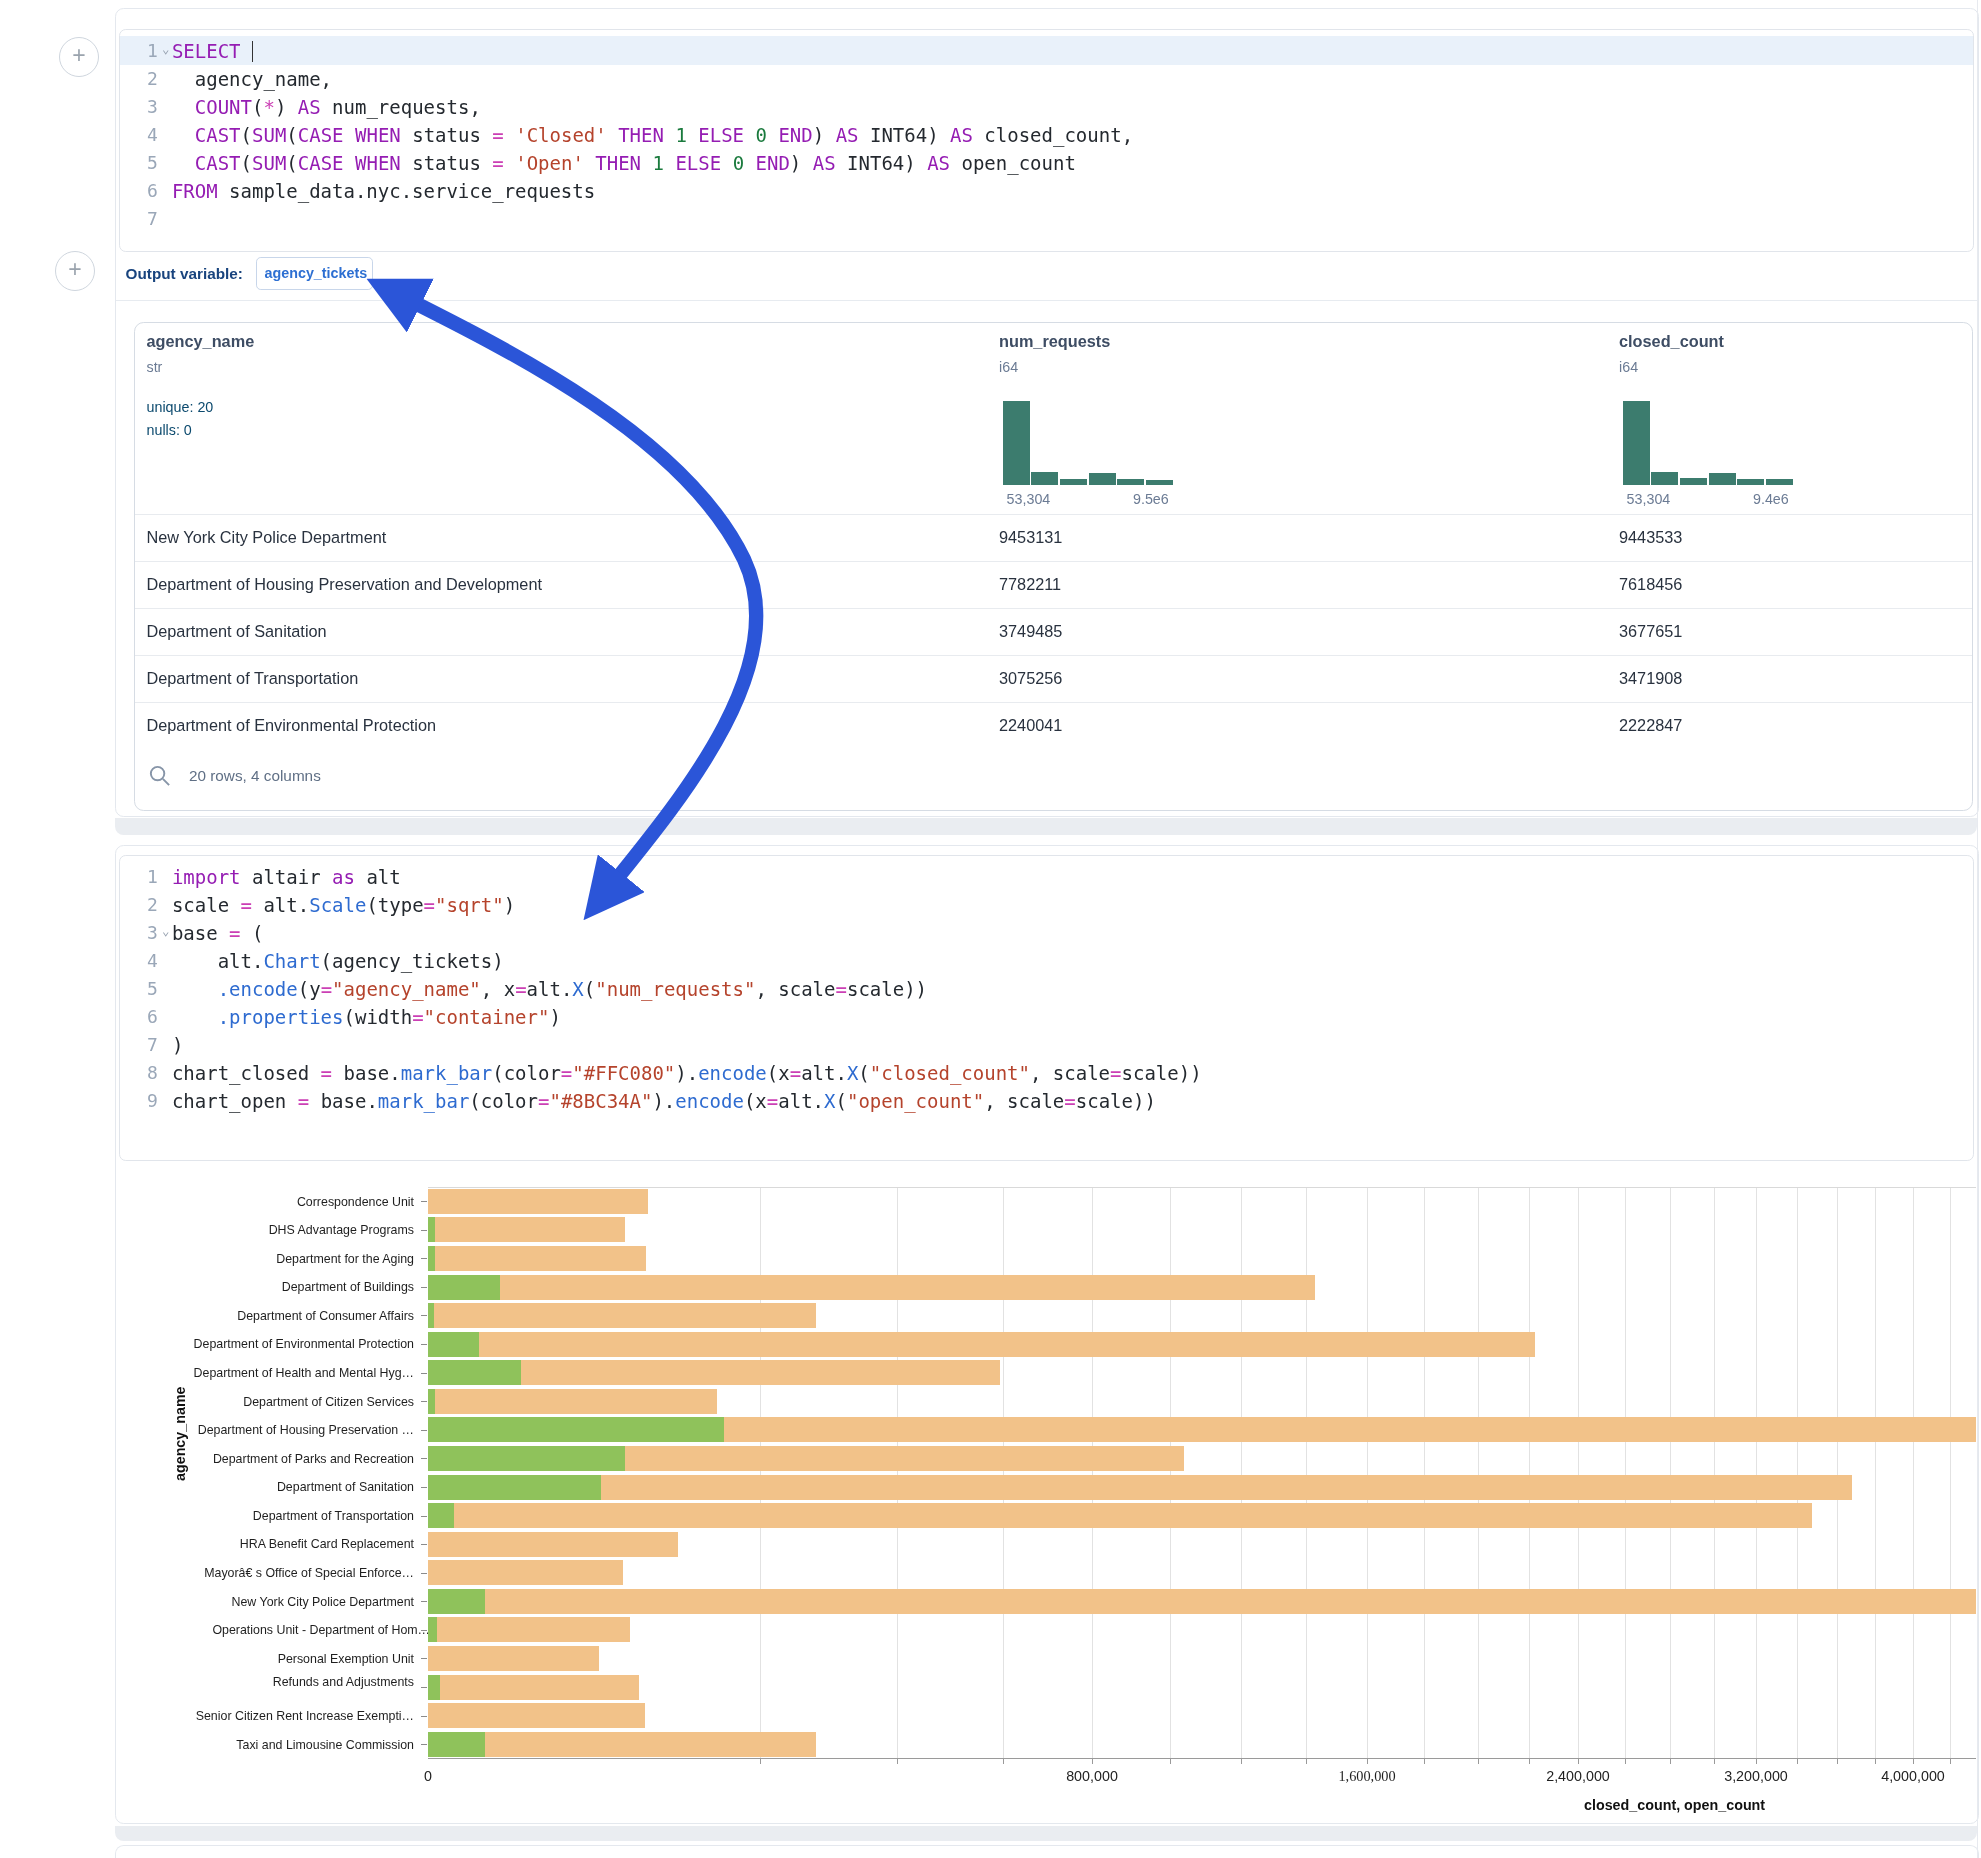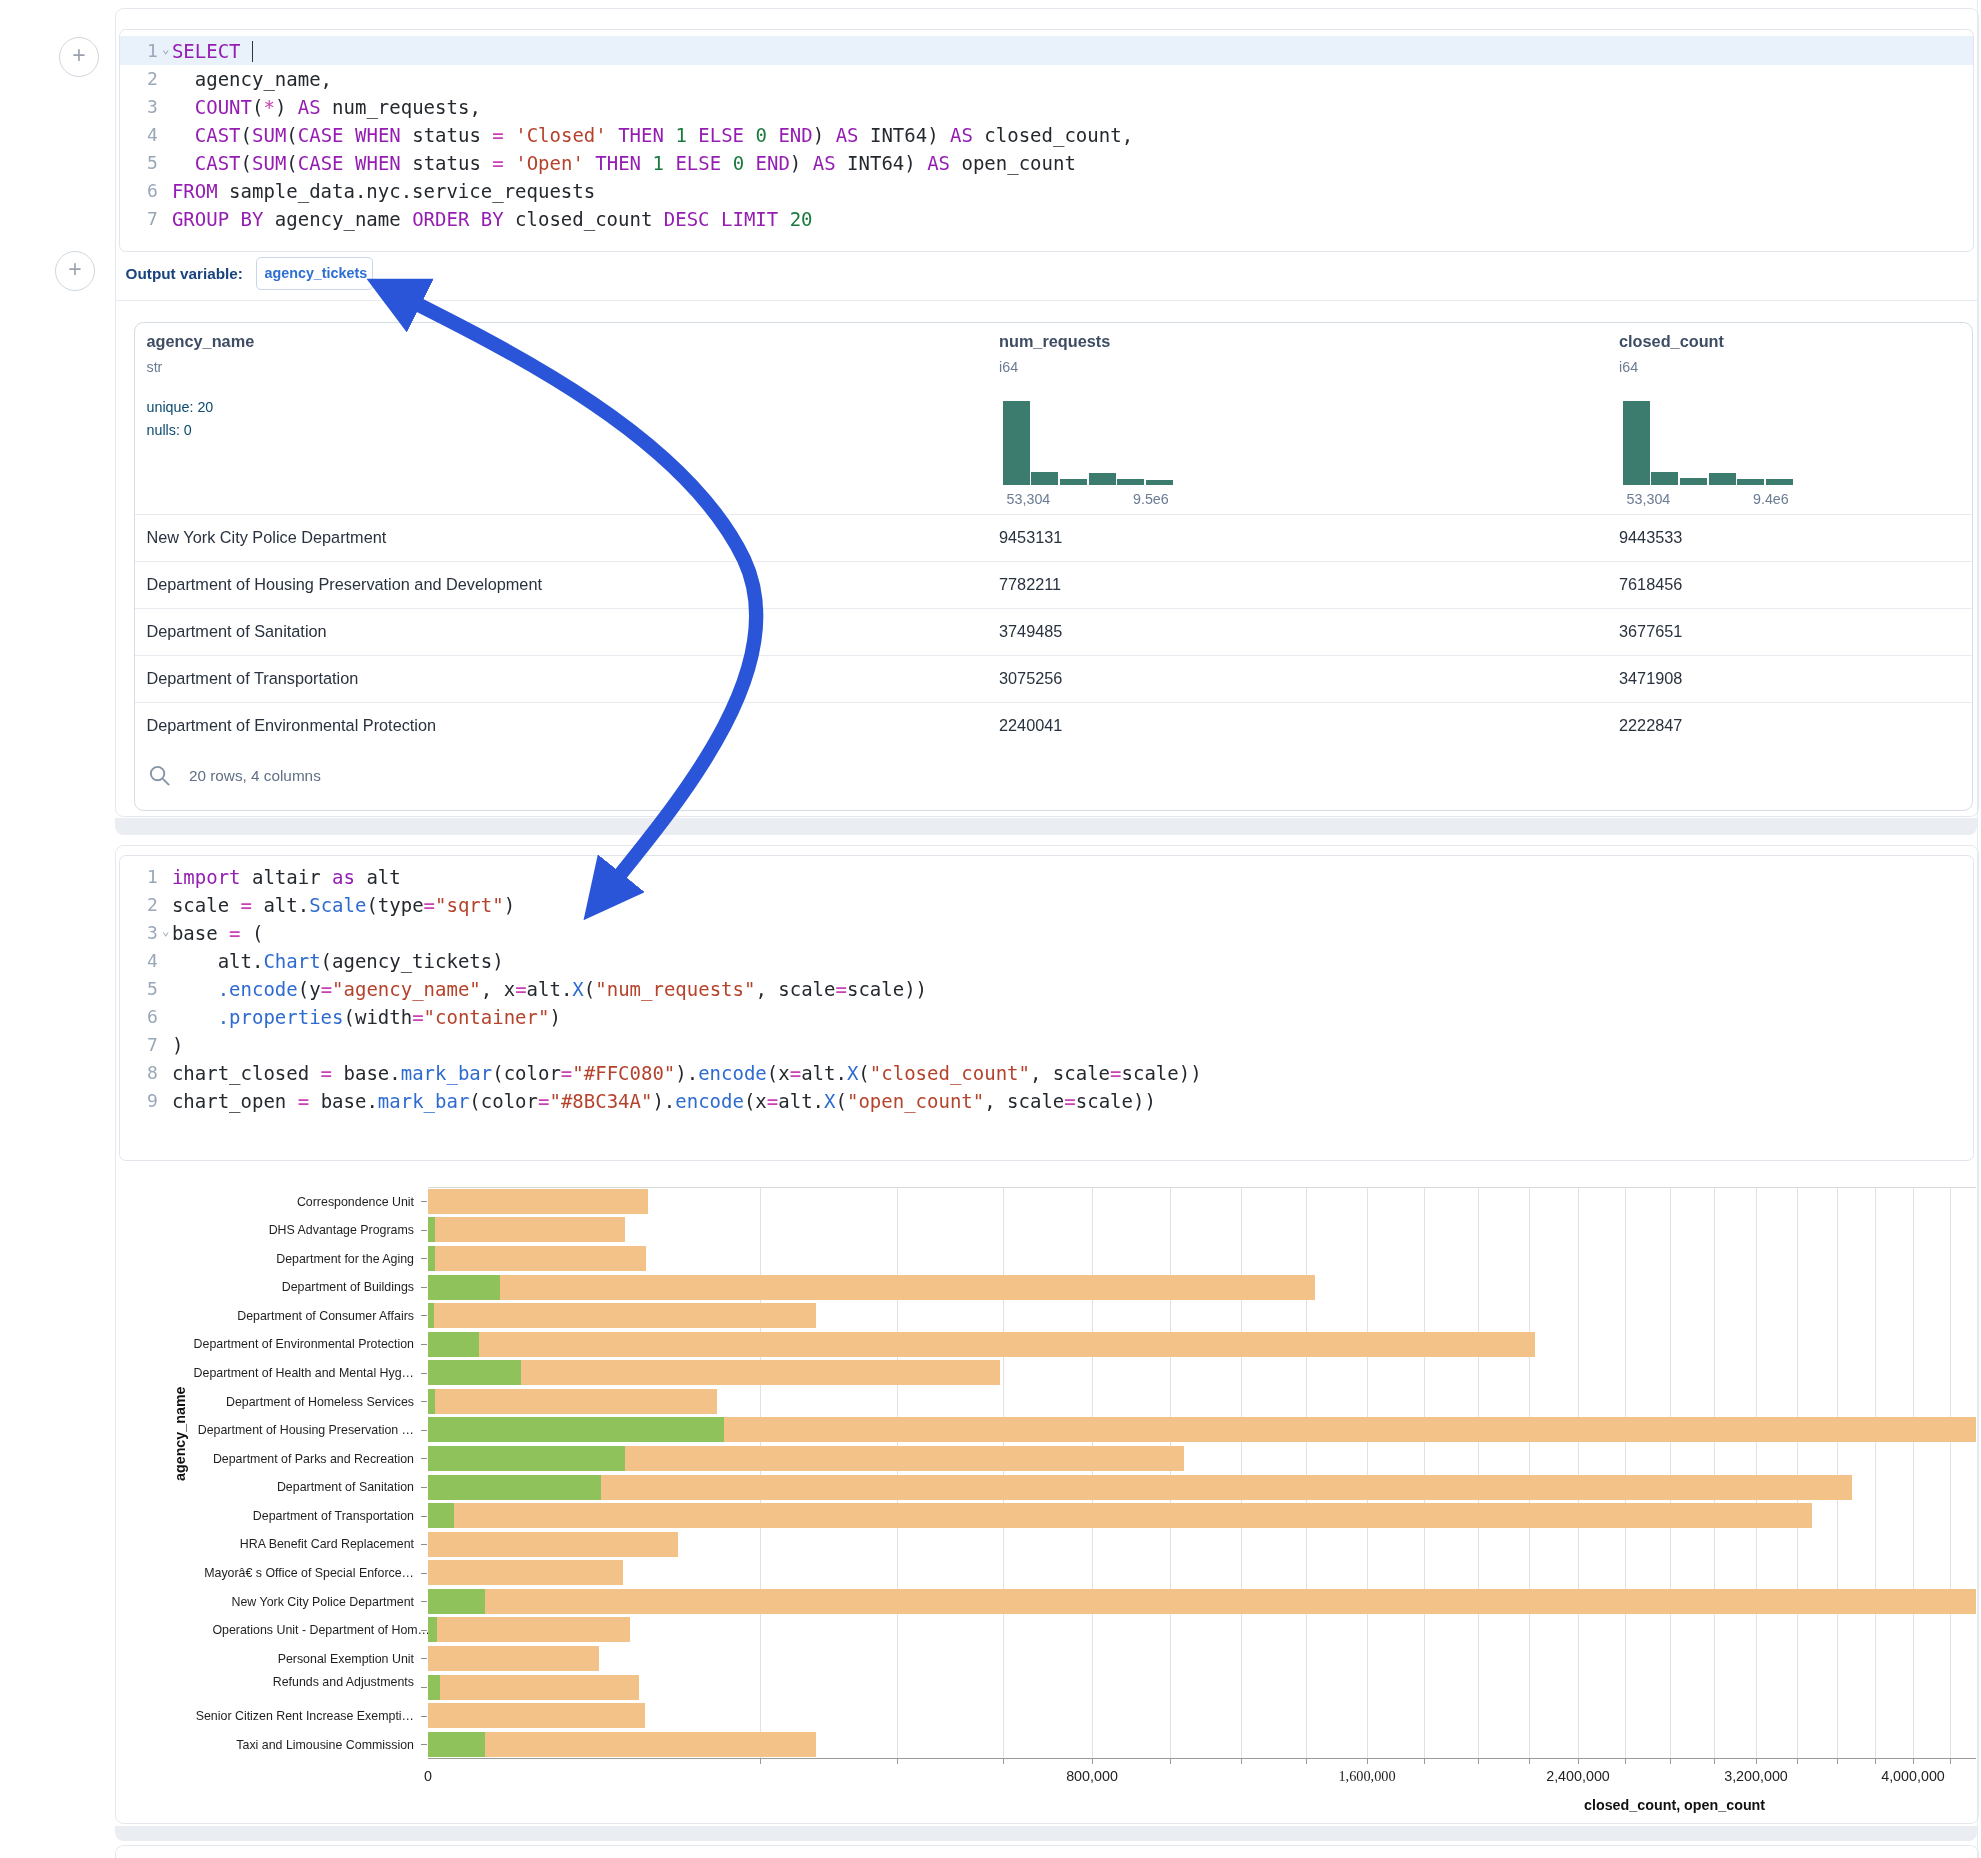--- a/index.html
+++ b/index.html
@@ -71,21 +71,21 @@
 <div class="cell-box" style="top:7.6px;height:807px;">
   <div class="code-card" style="left:2.9px;top:20px;width:1853px;height:221px;">
     <div class="hl-line" style="top:6.7px;"></div>
     <div class="code-area" id="sql-lines">
         <div class="cl"><span class="g">1</span><span class="fold">⌄</span><span class="src"><span class="tk-k">SELECT </span><span class="cursor-bar"></span></span></div>
         <div class="cl"><span class="g">2</span><span class="src"><span class="tk-d">  agency_name,</span></span></div>
         <div class="cl"><span class="g">3</span><span class="src"><span class="tk-d">  </span><span class="tk-k">COUNT</span><span class="tk-d">(</span><span class="tk-o">*</span><span class="tk-d">) </span><span class="tk-k">AS</span><span class="tk-d"> num_requests,</span></span></div>
         <div class="cl"><span class="g">4</span><span class="src"><span class="tk-d">  </span><span class="tk-k">CAST</span><span class="tk-d">(</span><span class="tk-k">SUM</span><span class="tk-d">(</span><span class="tk-k">CASE</span><span class="tk-d"> </span><span class="tk-k">WHEN</span><span class="tk-d"> status </span><span class="tk-o">=</span><span class="tk-d"> </span><span class="tk-s">'Closed'</span><span class="tk-d"> </span><span class="tk-k">THEN</span><span class="tk-d"> </span><span class="tk-n">1</span><span class="tk-d"> </span><span class="tk-k">ELSE</span><span class="tk-d"> </span><span class="tk-n">0</span><span class="tk-d"> </span><span class="tk-k">END</span><span class="tk-d">) </span><span class="tk-k">AS</span><span class="tk-d"> INT64) </span><span class="tk-k">AS</span><span class="tk-d"> closed_count,</span></span></div>
         <div class="cl"><span class="g">5</span><span class="src"><span class="tk-d">  </span><span class="tk-k">CAST</span><span class="tk-d">(</span><span class="tk-k">SUM</span><span class="tk-d">(</span><span class="tk-k">CASE</span><span class="tk-d"> </span><span class="tk-k">WHEN</span><span class="tk-d"> status </span><span class="tk-o">=</span><span class="tk-d"> </span><span class="tk-s">'Open'</span><span class="tk-d"> </span><span class="tk-k">THEN</span><span class="tk-d"> </span><span class="tk-n">1</span><span class="tk-d"> </span><span class="tk-k">ELSE</span><span class="tk-d"> </span><span class="tk-n">0</span><span class="tk-d"> </span><span class="tk-k">END</span><span class="tk-d">) </span><span class="tk-k">AS</span><span class="tk-d"> INT64) </span><span class="tk-k">AS</span><span class="tk-d"> open_count</span></span></div>
         <div class="cl"><span class="g">6</span><span class="src"><span class="tk-k">FROM</span><span class="tk-d"> sample_data.nyc.service_requests</span></span></div>
-        <div class="cl"><span class="g">7</span><span class="src"><span class="tk-k">GROUP BY</span><span class="tk-d"> agency_name </span><span class="tk-k">ORDER BY</span><span class="tk-d"> closed_count </span><span class="tk-k">DESC</span><span class="tk-d"> </span><span class="tk-k">LIMIT</span><span class="tk-d"> </span><span class="tk-n">20</span></span></div>
+        <div class="cl"><span class="g">7</span></div>
       </div>
   </div>
   <div class="outvar-row" style="top:241px;">
     <div class="outvar-label">Output variable:</div>
     <div class="outvar-pill">agency_tickets</div>
   </div>
   <div class="table-card" style="left:18px;top:313px;width:1837px;height:487px;">
     <div id="tbl-header">
         <div class="col-head" style="left: 11.5px; width: 287px;">
           <div class="col-title">agency_name</div>
@@ -180,21 +180,21 @@
       <div class="ylab" style="left: 0px; width: 298px; top: 90px;">Department for the Aging</div>
       <div class="ytick" style="left: 305px; top: 96px;"></div>
       <div class="ylab" style="left: 0px; width: 298px; top: 118px;">Department of Buildings</div>
       <div class="ytick" style="left: 305px; top: 125px;"></div>
       <div class="ylab" style="left: 0px; width: 298px; top: 147px;">Department of Consumer Affairs</div>
       <div class="ytick" style="left: 305px; top: 153px;"></div>
       <div class="ylab" style="left: 0px; width: 298px; top: 175px;">Department of Environmental Protection</div>
       <div class="ytick" style="left: 305px; top: 182px;"></div>
       <div class="ylab" style="left: 0px; width: 298px; top: 204px;">Department of Health and Mental Hyg…</div>
       <div class="ytick" style="left: 305px; top: 211px;"></div>
-      <div class="ylab" style="left: 0px; width: 298px; top: 233px;">Department of Homeless Services</div>
+      <div class="ylab" style="left: 0px; width: 298px; top: 233px;">Department of Citizen Services</div>
       <div class="ytick" style="left: 305px; top: 239px;"></div>
       <div class="ylab" style="left: 0px; width: 298px; top: 261px;">Department of Housing Preservation …</div>
       <div class="ytick" style="left: 305px; top: 268px;"></div>
       <div class="ylab" style="left: 0px; width: 298px; top: 290px;">Department of Parks and Recreation</div>
       <div class="ytick" style="left: 305px; top: 296px;"></div>
       <div class="ylab" style="left: 0px; width: 298px; top: 318px;">Department of Sanitation</div>
       <div class="ytick" style="left: 305px; top: 325px;"></div>
       <div class="ylab" style="left: 0px; width: 298px; top: 347px;">Department of Transportation</div>
       <div class="ytick" style="left: 305px; top: 354px;"></div>
       <div class="ylab" style="left: 0px; width: 298px; top: 375px;">HRA Benefit Card Replacement</div>

